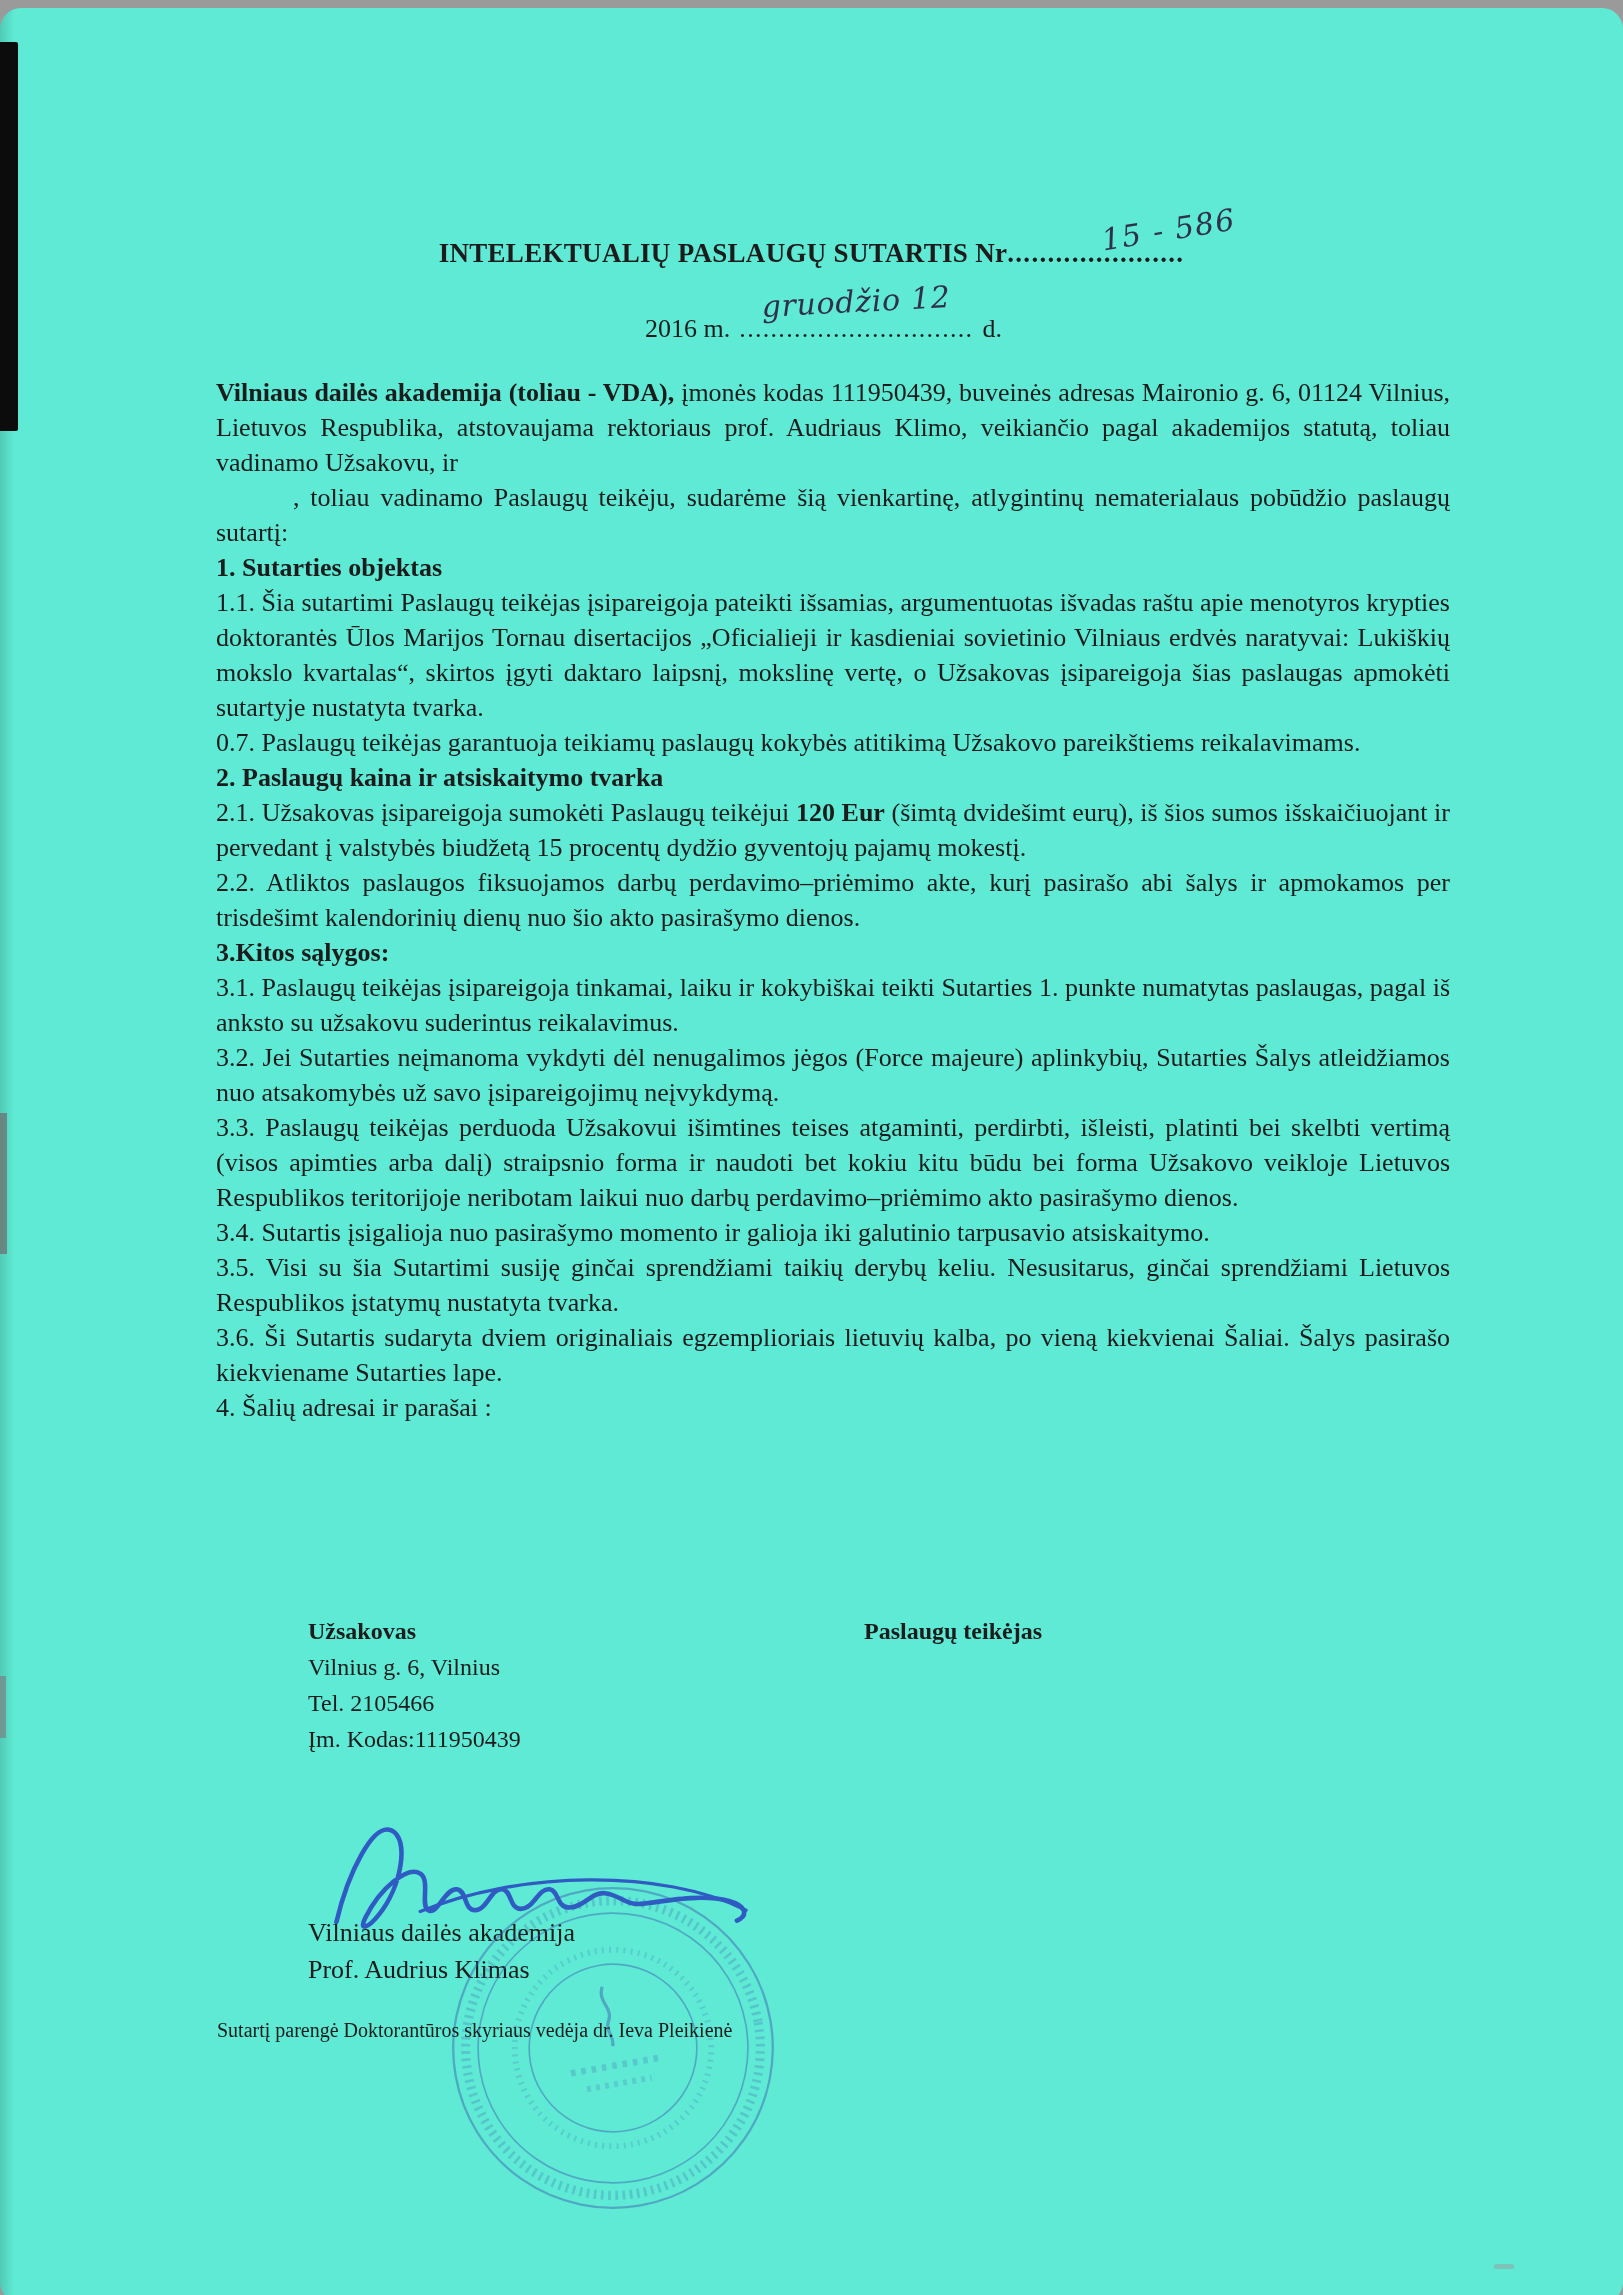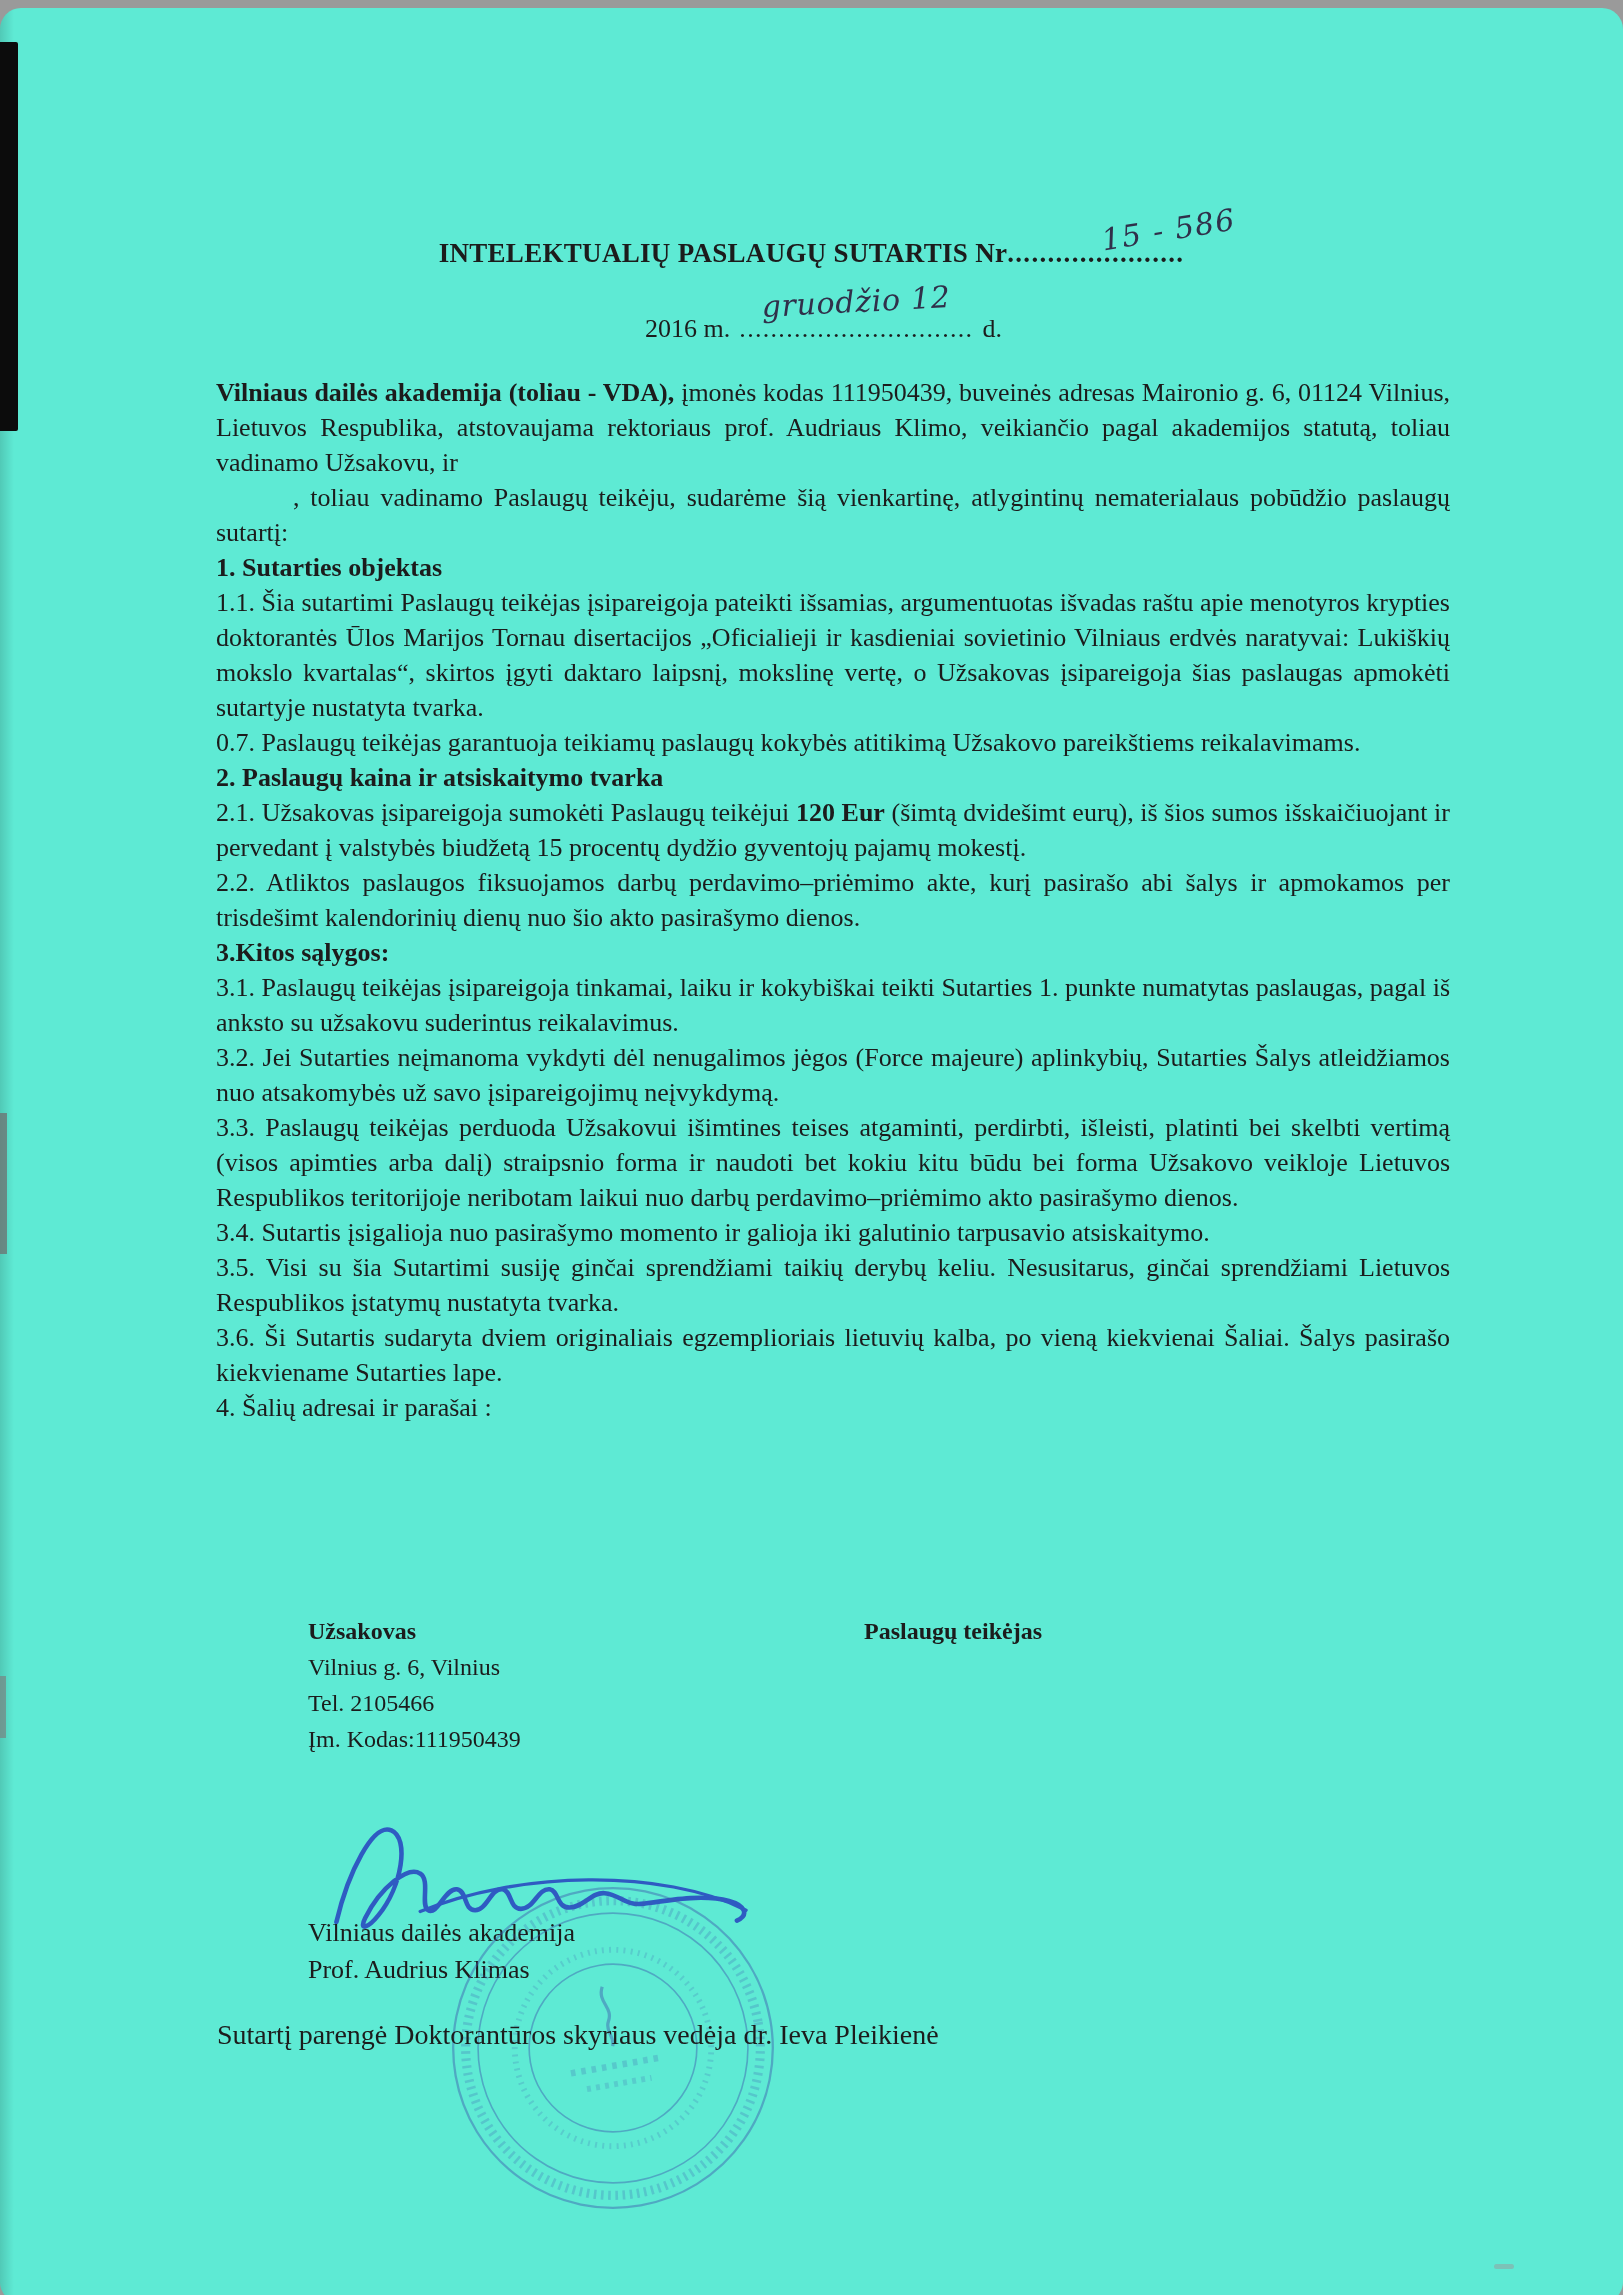--- a/index.html
+++ b/index.html
@@ -64,21 +64,21 @@
   .party-label{font-weight:bold;}
 
   
   .signature-svg{position:absolute;left:322px;top:1792px;}
   .sign-names{position:absolute;left:308px;top:1906px;font-size:26px;line-height:37px;}
 
   
   .stamp-svg{position:absolute;left:446px;top:1873px;pointer-events:none;}
 
   
-  .footer{position:absolute;left:217px;top:2011px;font-size:28px;}
+  .footer{position:absolute;left:217px;top:2011px;font-size:20px;}
 </style>
 </head>
 <body>
 
 <div class="page">
 
   <div class="artifact a1"></div>
   <div class="artifact a2"></div>
   <div class="artifact a3"></div>
   <div class="artifact a4"></div>

